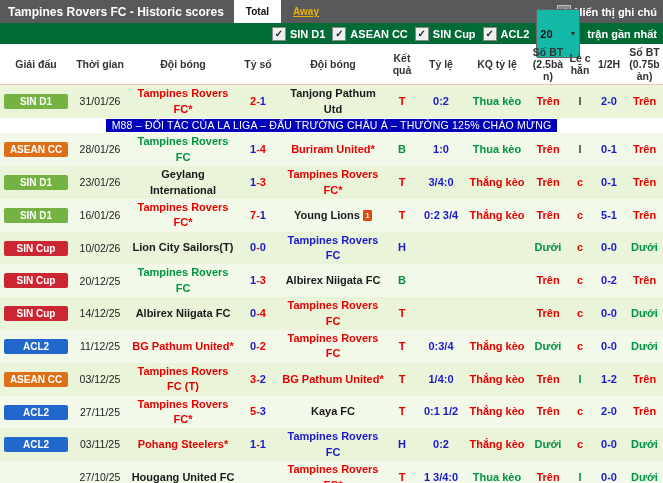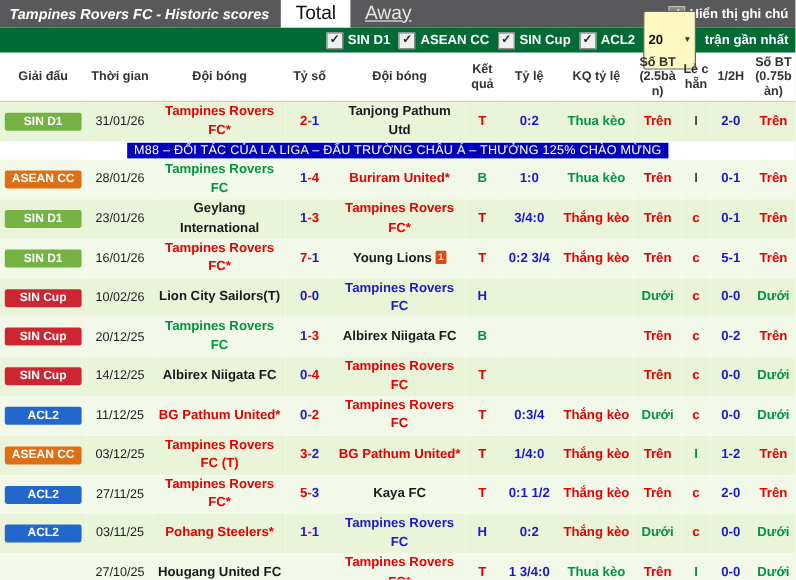--- a/index.html
+++ b/index.html
@@ -1,37 +1,37 @@
 <!DOCTYPE html>
 <html style="--red: #e60000; --green: #009442; --blue: #1a1acc; --black: #1a1a1a; --dark: #4a4a4a; --topbar-bg: #59595b; --filterbar-bg: #006b35; --row-shade-a: #e9f4d9; --row-shade-b: #f3f9e9; --ad-band-bg: #0000bb; --badge-sind1: #74b243; --badge-aseancc: #dd7016; --badge-sincup: #cc2632; --badge-acl2: #2268cc;"><head>
 <meta charset="utf-8">
 <style>
   html,body{margin:0;padding:0;}
   body{font-family:"Liberation Sans", sans-serif; background:#cfcfcf;}
   .app{width:663px;height:483px;overflow:hidden;background:#fff;position:relative;}
 
   
   .titlebar{height:23px;background:var(--topbar-bg);display:flex;align-items:stretch;color:#fff;}
-  .titlebar .title{font-size:12px;font-weight:bold;display:flex;align-items:center;padding:0 10px 0 8px;font-style:italic;}
-  .tab{display:flex;align-items:center;font-size:16px;font-weight:normal;padding:0 12px;cursor:pointer;}
+  .titlebar .title{font-size:12px;font-weight:bold;display:flex;align-items:center;padding:0 10px 0 8px;}
+  .tab{display:flex;align-items:center;font-size:10px;font-weight:bold;padding:0 12px;cursor:pointer;}
   .tab.active{background:#fff;color:#111;}
-  .tab.link{color:#e5e5e5;text-decoration:underline;}
+  .tab.link{color:#eab308;text-decoration:underline;}
   .tb-spacer{flex:1;}
   .notes-toggle{display:flex;align-items:center;gap:4px;padding-right:6px;font-size:11px;font-weight:bold;}
   .cbx-dark{display:inline-block;width:12px;height:12px;background:#8a8a8a;border:1px solid #bbb;
     font-size:10px;line-height:12px;text-align:center;color:#fff;font-weight:bold;}
 
   
   .filterbar{height:21px;background:var(--filterbar-bg);display:flex;align-items:center;
     justify-content:flex-end;gap:7px;padding-right:6px;color:#fff;font-size:11px;font-weight:bold;}
   .fl-item{display:inline-flex;align-items:center;gap:4px;}
   .cbx{display:inline-block;width:12px;height:12px;background:#f0f0f0;border:1px solid #888;
     font-size:10px;line-height:12px;text-align:center;color:#222;font-weight:bold;}
   .select{display:inline-flex;align-items:center;justify-content:space-between;width:36px;height:15px;
-    background:#fef9c3;border:1px solid #666;color:#111;font-size:11px;font-weight:bold;padding:16px 3px;border-radius:2px;}
+    background:#14b8a6;border:1px solid #666;color:#111;font-size:11px;font-weight:bold;padding:16px 3px;border-radius:2px;}
   .select .caret{font-size:7px;color:#333;}
 
   
   table{border-collapse:collapse;table-layout:fixed;width:663px;background:#fff;}
   thead th{font-size:10.5px;font-weight:bold;color:#333;background:#fff;padding:2px 1px;vertical-align:middle;
     line-height:1.15;border-bottom:1px solid #f3bfae;}
   .th-break{word-break:break-all;margin-left:10px;}
   tbody td{font-size:11px;font-weight:bold;text-align:center;padding:1px 2px;line-height:1.4;vertical-align:middle;}
   tr.shade-a td{background:var(--row-shade-a);}
   tr.shade-b td{background:var(--row-shade-b);}

